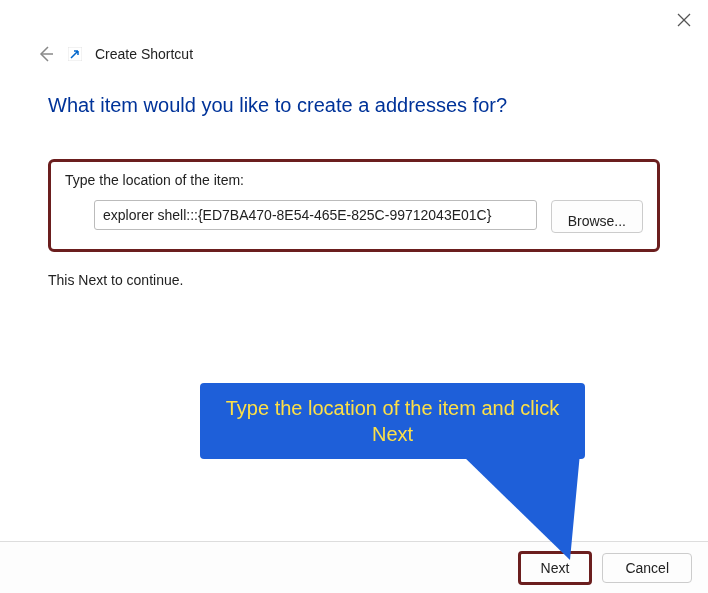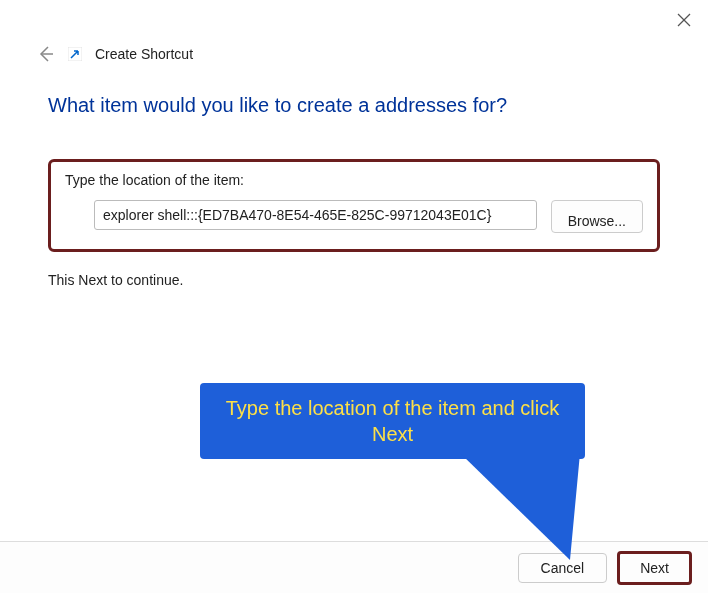--- a/index.html
+++ b/index.html
@@ -232,17 +232,17 @@
   </div>
 
   <div class="callout-container">
     <div class="callout-box">Type the location of the item and click Next</div>
     <svg class="callout-tail" width="200" height="120">
       <polygon points="60,1 180,1 170,108" fill="#1e5fd9"></polygon>
     </svg>
   </div>
 
   <div class="footer">
+    <button class="footer-btn next-btn">Next</button>
     <button class="footer-btn">Cancel</button>
-    <button class="footer-btn next-btn">Next</button>
   </div>
 
 </div>
 
 </body></html>

